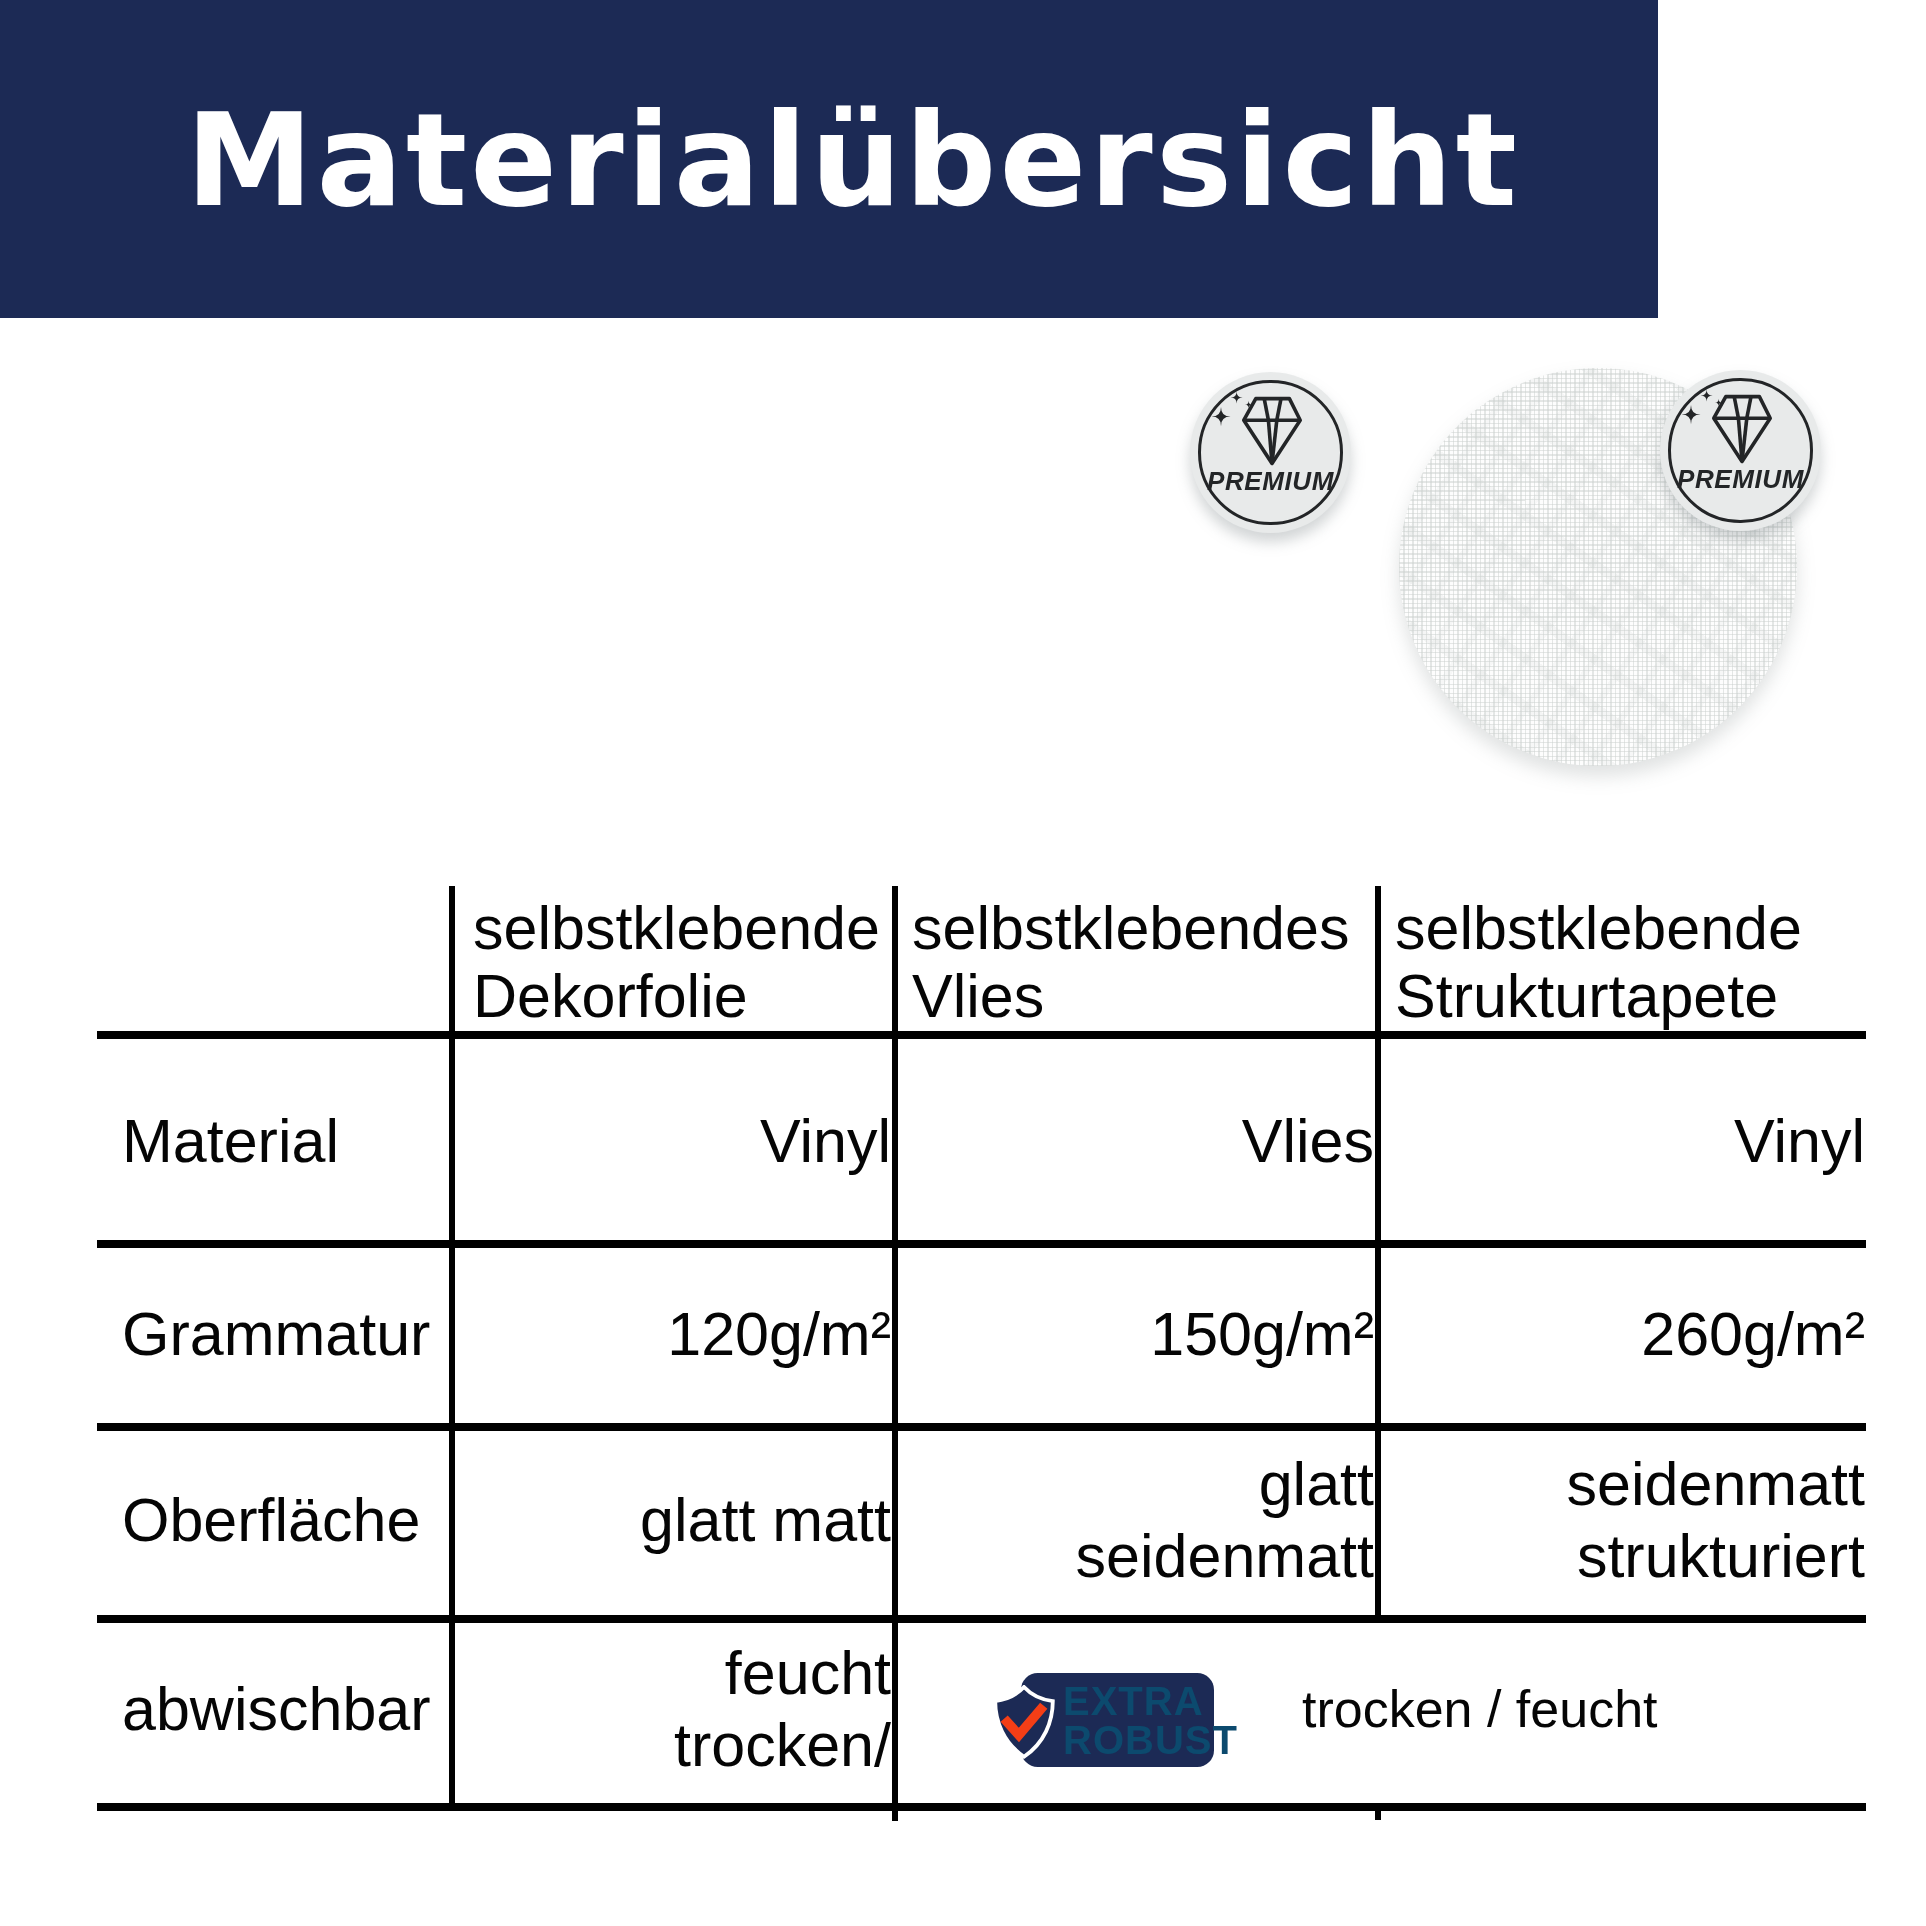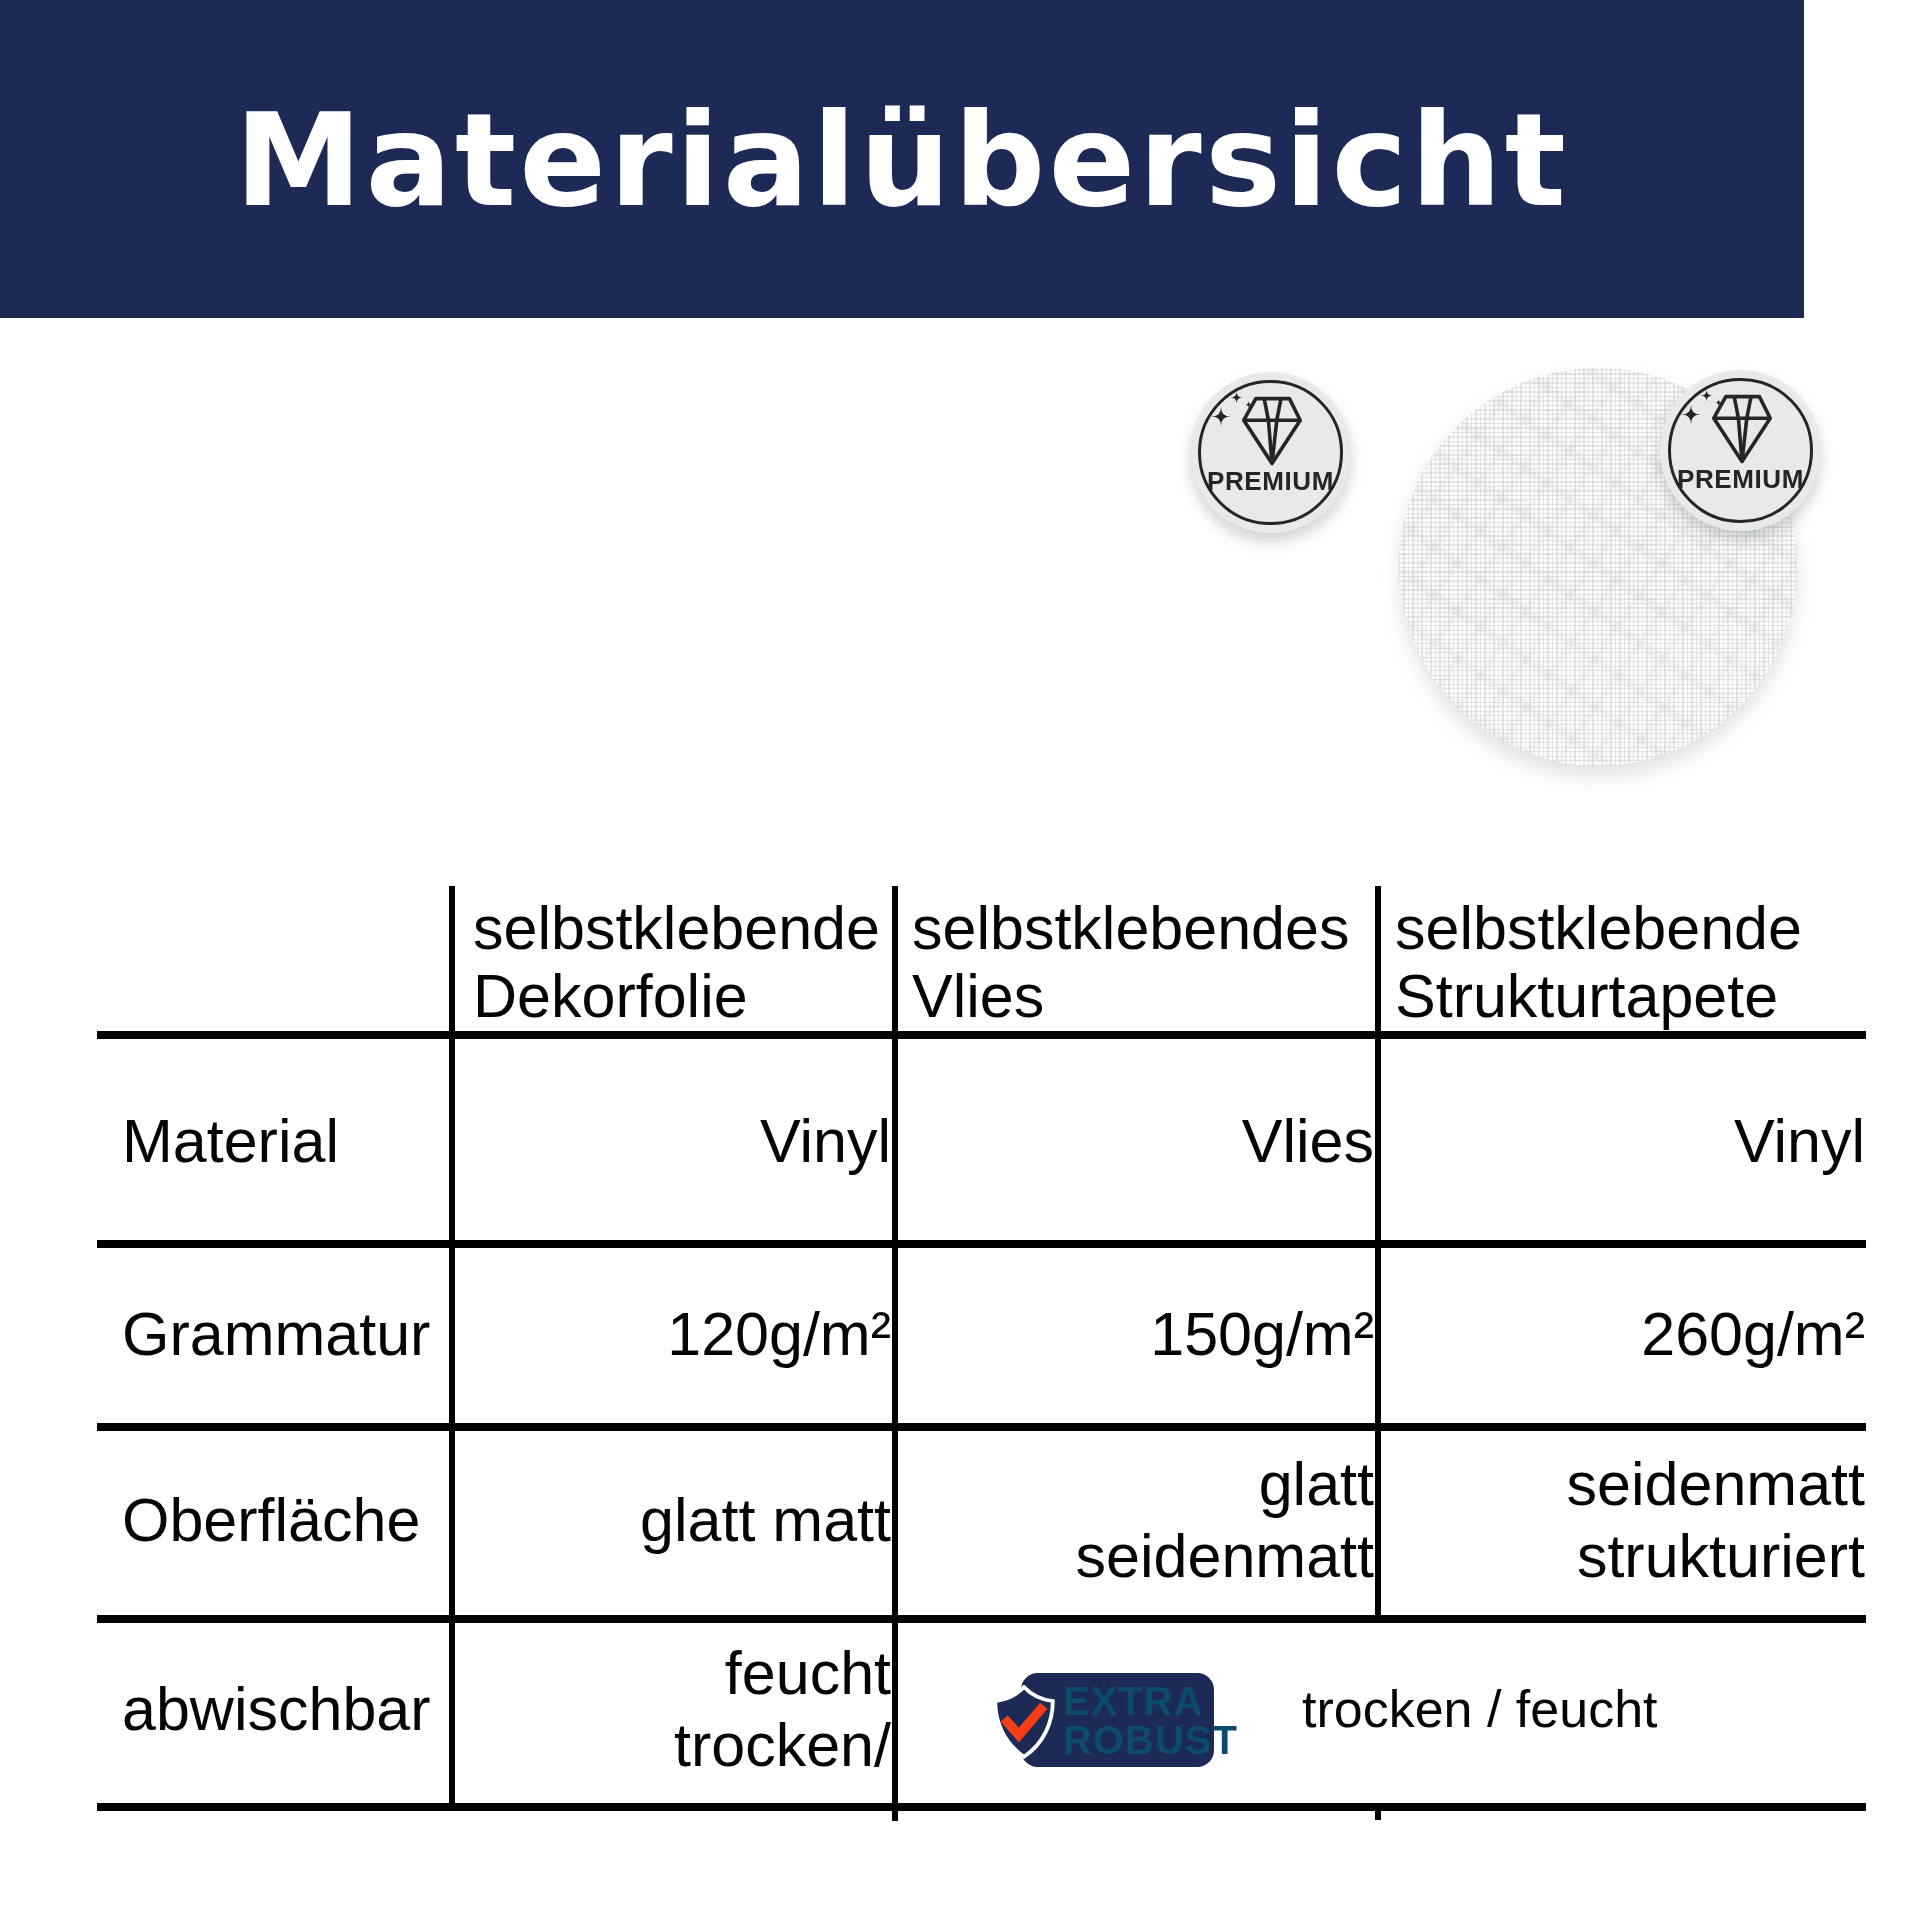--- a/index.html
+++ b/index.html
@@ -1,37 +1,37 @@
 <!DOCTYPE html>
 <html style="--navy: #1c2a55; --orange: #f43e16; --badge-gray: #e8eaea; --ink: #232527;font-size:10.3px"><head>
 <meta charset="utf-8">
 <style>
   html,body{margin:0;padding:0;background:#fff;}
   #canvas{position:relative;width:1926px;height:1926px;background:#ffffff;overflow:hidden;
           font-family:"Liberation Sans",sans-serif;color:#050505;}
 
   
-  .banner{position:absolute;left:0;top:0;width:1804px;height:318px;
-          background:var(--navy,#1c2a55);display:flex;align-items:center;justify-content:center;}
+  .banner{position:absolute;left:0;top:0;width:1610px;height:318px;
+          background:var(--navy,#1c2a55);display:flex;align-items:center;justify-content:center;padding-left:48px;}
   .banner h1{margin:0;padding-top:3.9px;font-family:"DejaVu Sans",sans-serif;font-weight:bold;
              font-size:128px;letter-spacing:3.2px;color:#ffffff;white-space:nowrap;}
 
   
   .fabric-circle{position:absolute;left:1399px;top:368px;width:398px;height:398px;border-radius:50%;
       z-index:1;background-color:#fdfdfd;
       background-image:
         repeating-linear-gradient(90deg, rgba(203,208,206,.5) 0 1.3px, rgba(255,255,255,0) 1.3px 4.5px),
         repeating-linear-gradient(0deg, rgba(203,208,206,.5) 0 1.3px, rgba(255,255,255,0) 1.3px 4.5px),
         repeating-linear-gradient(35deg, rgba(170,178,176,.10) 0 9px, rgba(255,255,255,0) 9px 39px),
         repeating-linear-gradient(-55deg, rgba(170,178,176,.08) 0 6.4px, rgba(255,255,255,0) 6.4px 28px);
       box-shadow:0 10.3px 18px rgba(130,138,140,.25);}
 
   
   .premium-badge{position:absolute;width:161px;height:161px;border-radius:50%;z-index:2;
-      background:var(--badge-gray,#e8eaea);box-shadow:0 9px 14px rgba(125,135,138,.35);}
+      background:var(--badge-gray,#e8eaea);box-shadow:0 9px 14px rgba(125,135,138,.35);font-style:italic;}
   .premium-badge::before{content:"";position:absolute;inset:8.3px;border:3.2px solid var(--ink,#232527);
       border-radius:50%;}
   .pb1{left:1190px;top:372px;}
   .pb2{left:1660px;top:370px;}
   .diamond{position:absolute;left:19px;top:16.7px;width:96px;height:78px;}
   .premium-label{position:absolute;left:0;width:100%;top:94px;text-align:center;
       font-size:26px;font-weight:bold;letter-spacing:0.6px;color:var(--ink,#232527);}
 
   
   .hline{position:absolute;left:97px;width:1769px;height:7.7px;background:#000;}

